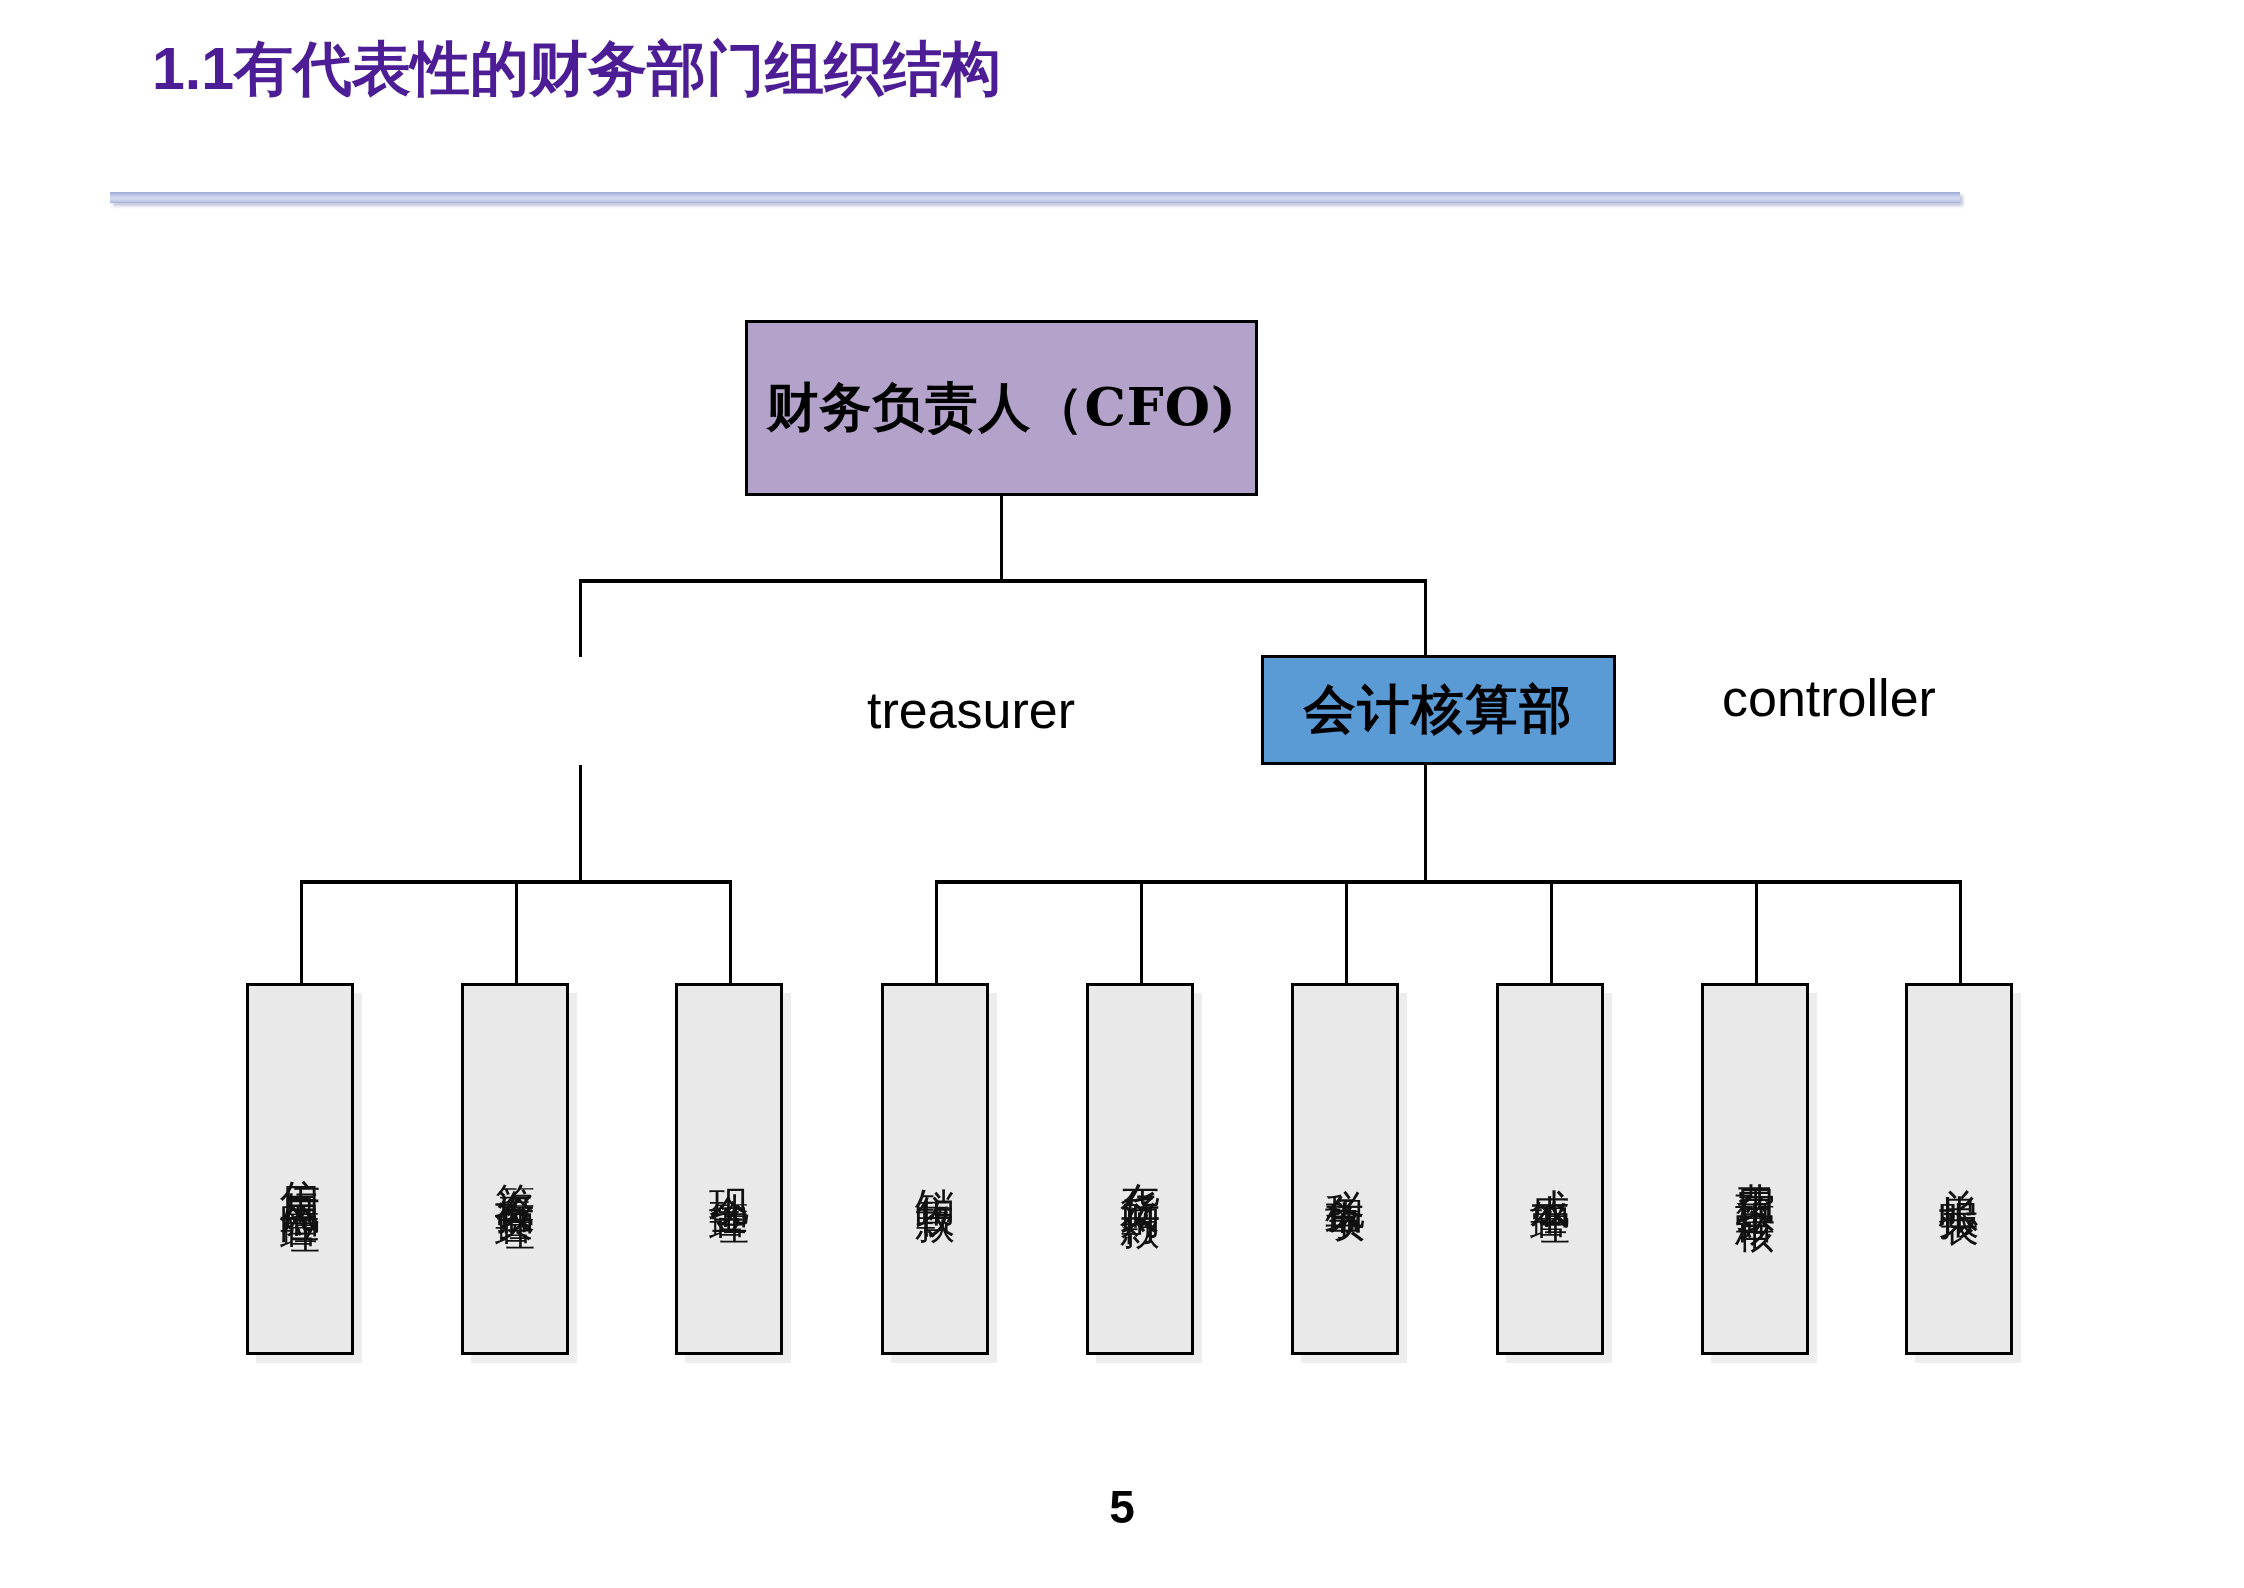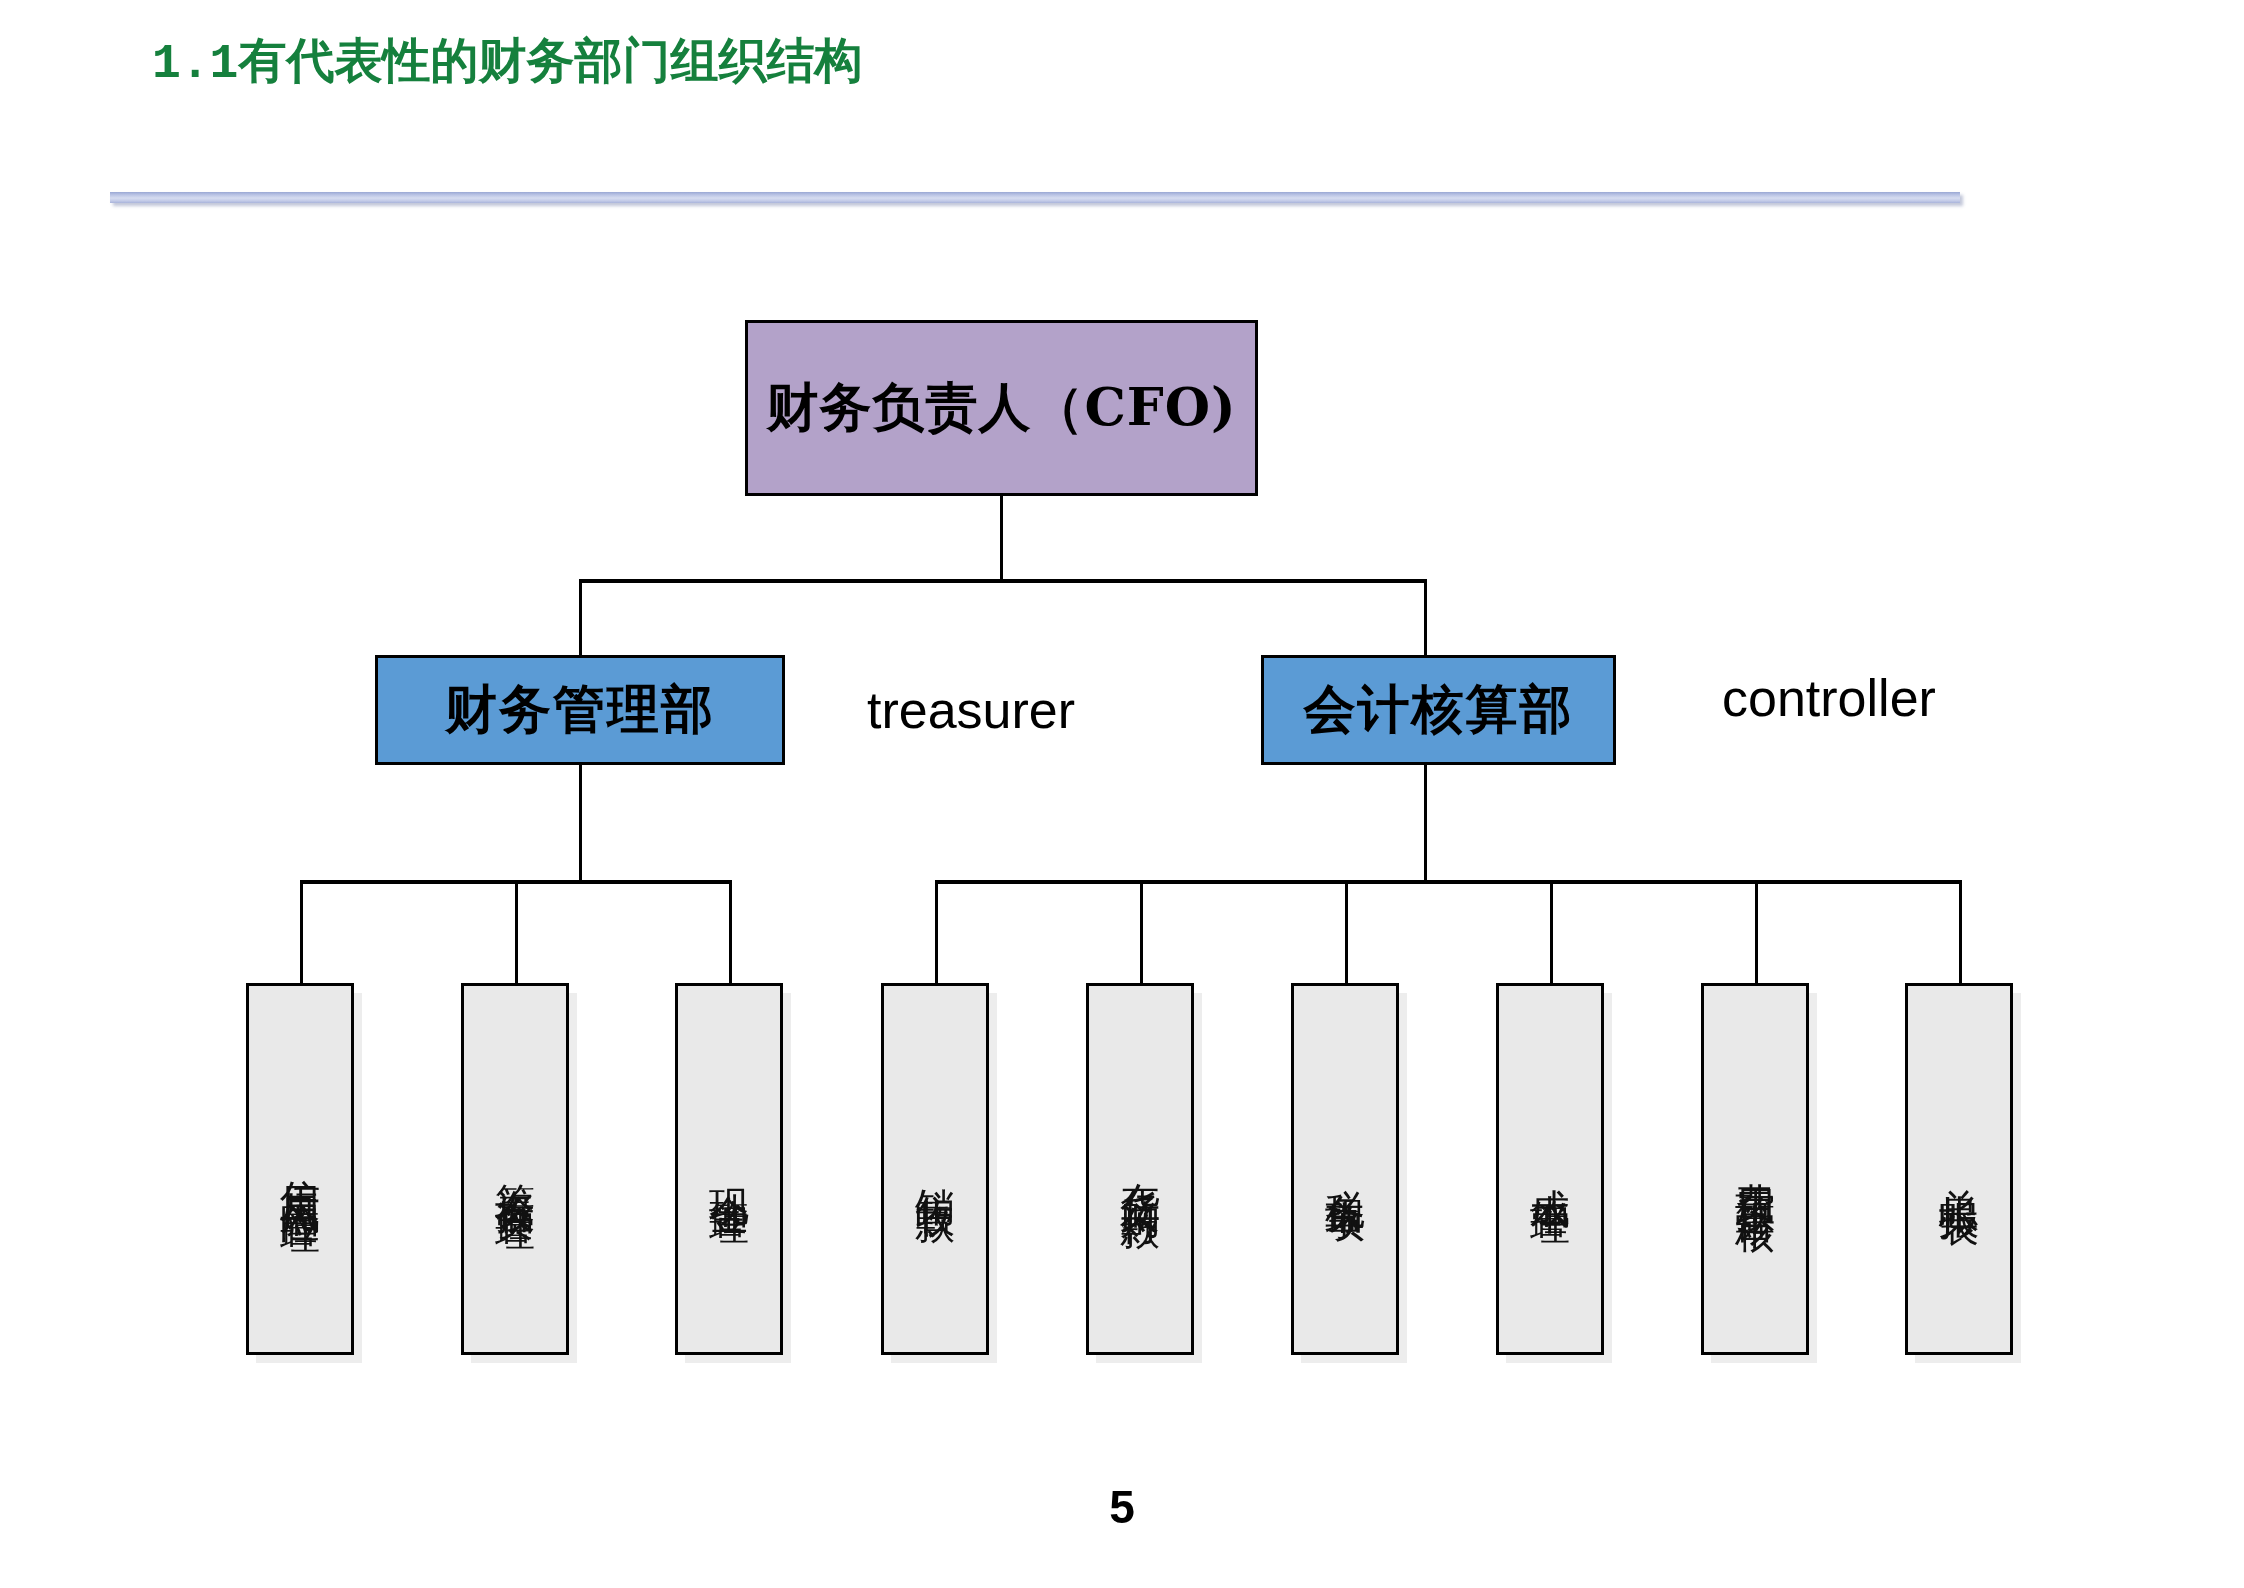--- a/index.html
+++ b/index.html
@@ -13,27 +13,27 @@
     position: relative;
     overflow: hidden;
     font-family: "Liberation Sans", sans-serif;
   }
 
   
   #slide-title {
     position: absolute;
     left: 152px;
     top: 40px;
-    font-size: 48px;
-    font-weight: bold;
-    color: #15803d;
+    font-size: 59px;
+    font-weight: bold;
+    color: #4c1d95;
     letter-spacing: 0px;
     white-space: nowrap;
     line-height: 1.0;
-    font-family: Liberation Mono, monospace;
+    font-family: Liberation Sans, sans-serif;
   }
 
   #title-rule {
     position: absolute;
     left: 110px;
     top: 192px;
     width: 1850px;
     height: 11px;
     background: linear-gradient(to bottom,
                 #9aa8d4 0%,
@@ -183,23 +183,20 @@
     <span>财务负责人（CFO)</span>
   </div>
 
   <div class="line-v" style="left:1000px; top:496px; height:85px;"></div>
 
   <div class="line-h" style="left:580px; top:579px; width:847px; height:4px;"></div>
 
   <div class="line-v" style="left:579px; top:579px; height:78px;"></div>
   <div class="line-v" style="left:1424px; top:579px; height:78px;"></div>
 
-  <div class="node dept" id="node-treasury">
-    <span>财务管理部</span>
-  </div>
   <div class="role-caption" id="caption-treasurer">treasurer</div>
 
   <div class="node dept" id="node-accounting">
     <span>会计核算部</span>
   </div>
   <div class="role-caption" id="caption-controller">controller</div>
 
   <div class="line-v" style="left:579px; top:765px; height:117px;"></div>
   <div class="line-h" style="left:300px; top:880px; width:431px; height:4px;"></div>
   <div class="line-v" style="left:300px; top:880px; height:105px;"></div>

